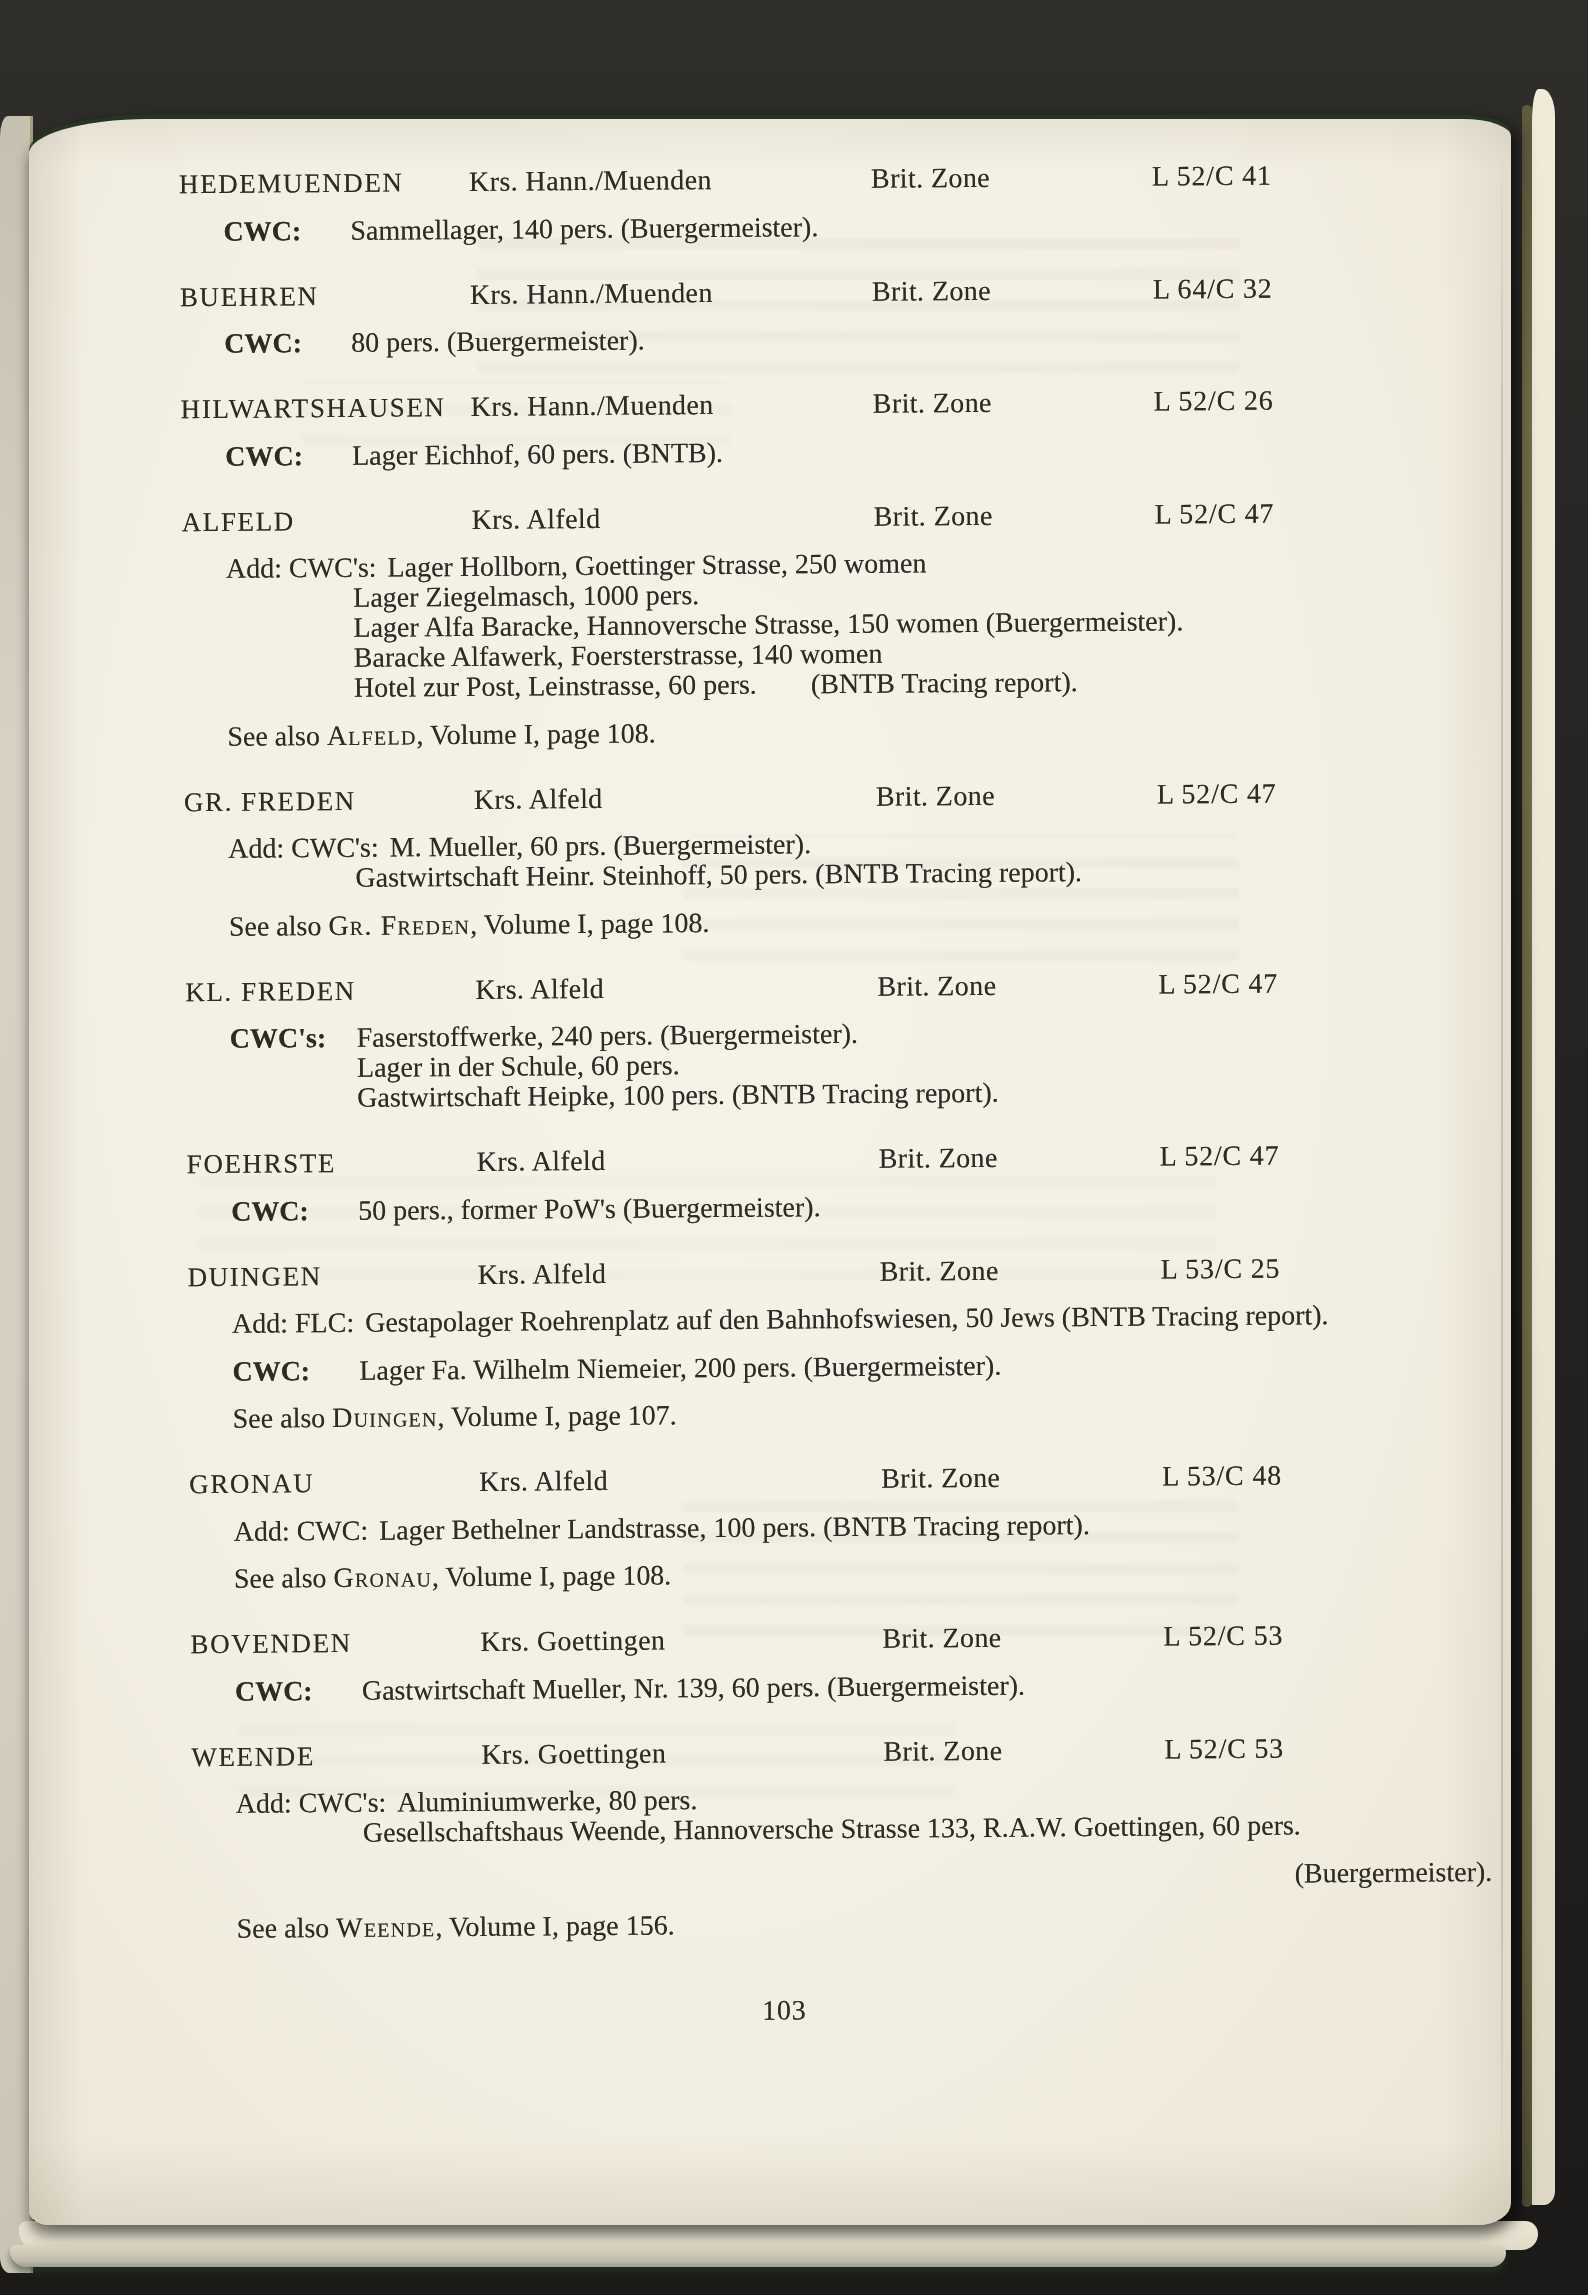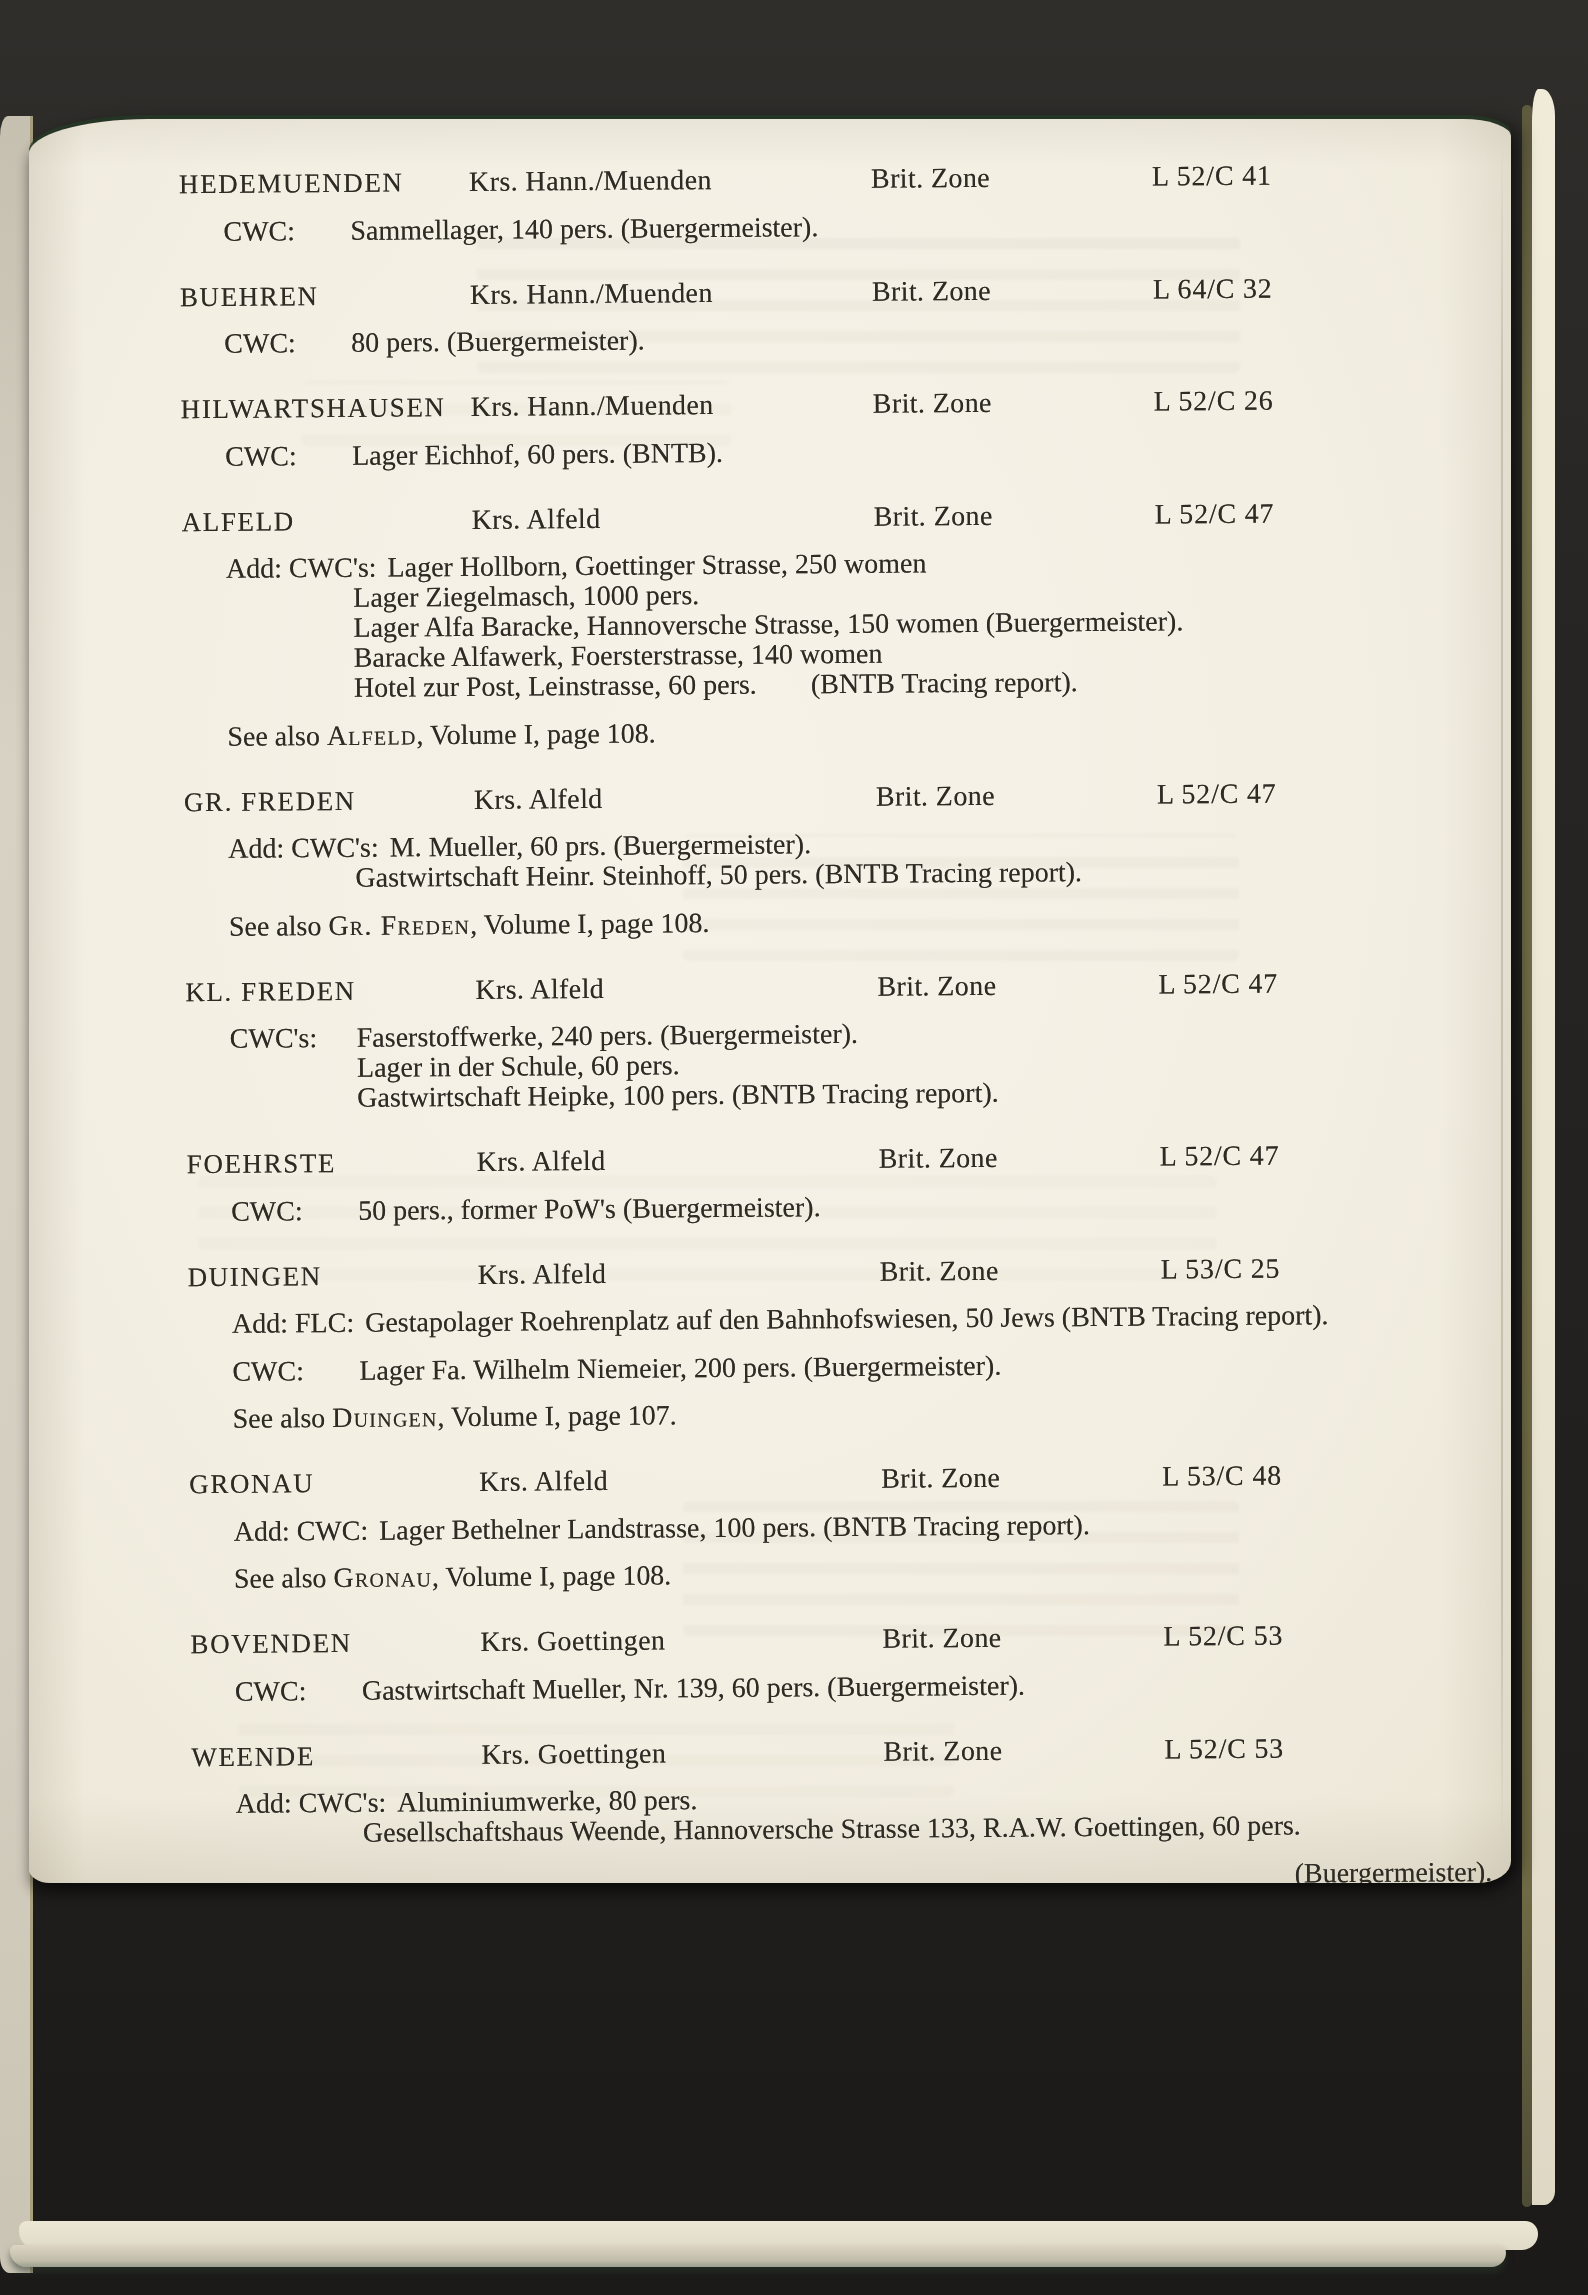--- a/index.html
+++ b/index.html
@@ -31,21 +31,21 @@
     background:linear-gradient(180deg,#ece6d5,#e0dac8);
     border-radius:8px 12.7px 16px 19px;
   }
   .stack2{
     position:absolute;left:9.5px;top:2245px;width:1496px;height:22px;
     background:linear-gradient(180deg,#dcd5c3,#c2bdaa 70%,#9aa08f);
     border-radius:6.4px 9.5px 17.5px 20.7px;
     box-shadow:0 5.6px 7.1px rgba(42,54,44,.55);
   }
   .page{
-    position:absolute;left:29px;top:119px;width:1482px;height:1764px;z-index:2;
+    position:absolute;left:29px;top:119px;width:1482px;height:2106px;z-index:2;
     background:
       linear-gradient(90deg,rgba(86,73,49,.12),rgba(0,0,0,0) 56px),
       linear-gradient(270deg,rgba(86,73,49,.09),rgba(0,0,0,0) 71px),
       linear-gradient(0deg,rgba(86,73,49,.10),rgba(0,0,0,0) 87px),
       linear-gradient(180deg,rgba(86,73,49,.07),rgba(0,0,0,0) 48px),
       radial-gradient(ellipse at 46% 38%,#f6f2e8 0%,#f3efe3 55%,#ece7d6 100%);
     border-radius:119px 48px 33px 20.7px / 35px 17.5px 22px 14.3px;
     box-shadow:0 -4px 0 rgba(38,58,38,.8),11px 0 16px rgba(0,0,0,.35),0 9.5px 12.7px rgba(0,0,0,.45);
     overflow:hidden;
   }
@@ -74,21 +74,21 @@
   .entry{margin-top:35px;}
   .entry:first-child{margin-top:0;}
   .entry-header{position:relative;height:30px;white-space:nowrap;}
   .entry-header .town{position:absolute;left:150px;font-size:27px;letter-spacing:1.6px;}
   .entry-header .district{position:absolute;left:440px;letter-spacing:0.4px;}
   .entry-header .zone{position:absolute;left:842px;letter-spacing:0.4px;}
   .entry-header .code{position:absolute;left:1099px;letter-spacing:0.8px;margin-left:24px;}
   .line{position:relative;padding-left:194px;padding-right:8px;white-space:nowrap;}
   .line.group{margin-top:17.5px;}
   .line.cont{padding-left:321px;}
-  .lbl.fixed{display:inline-block;min-width:127px;}
+  .lbl.fixed{display:inline-block;min-width:127px;font-weight:bold;}
   .lbl.inline{margin-right:11px;}
   .line .note{position:absolute;left:778px;}
   .line.rightline{text-align:right;padding-right:32px;}
   .see-also .sc{font-variant:small-caps;letter-spacing:1.2px;}
   .page-number{margin-top:56px;width:100%;text-align:center;letter-spacing:0.8px;}
 </style>
 </head>
 <body>
 
 <div class="left-edge"></div>

